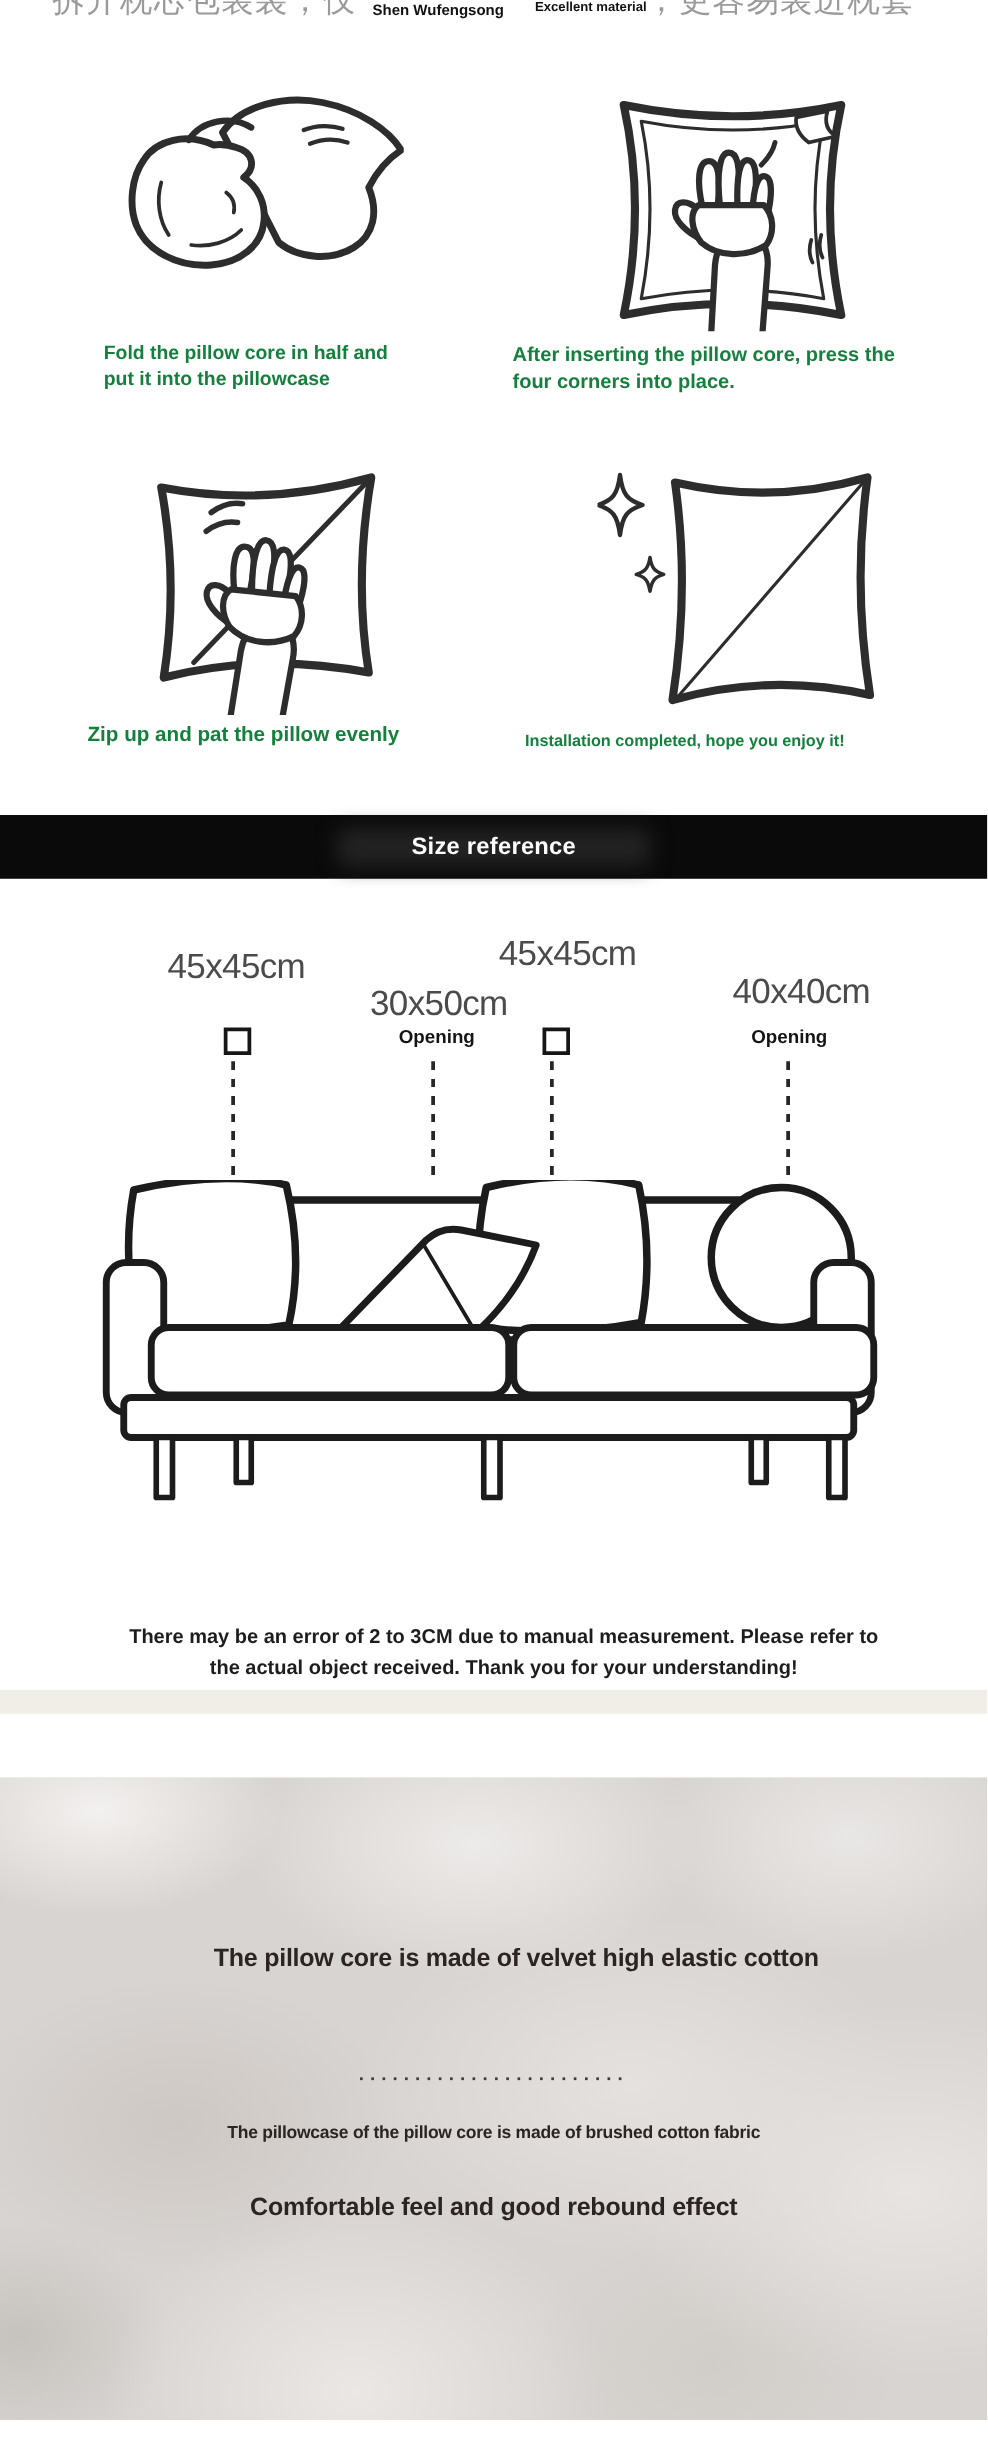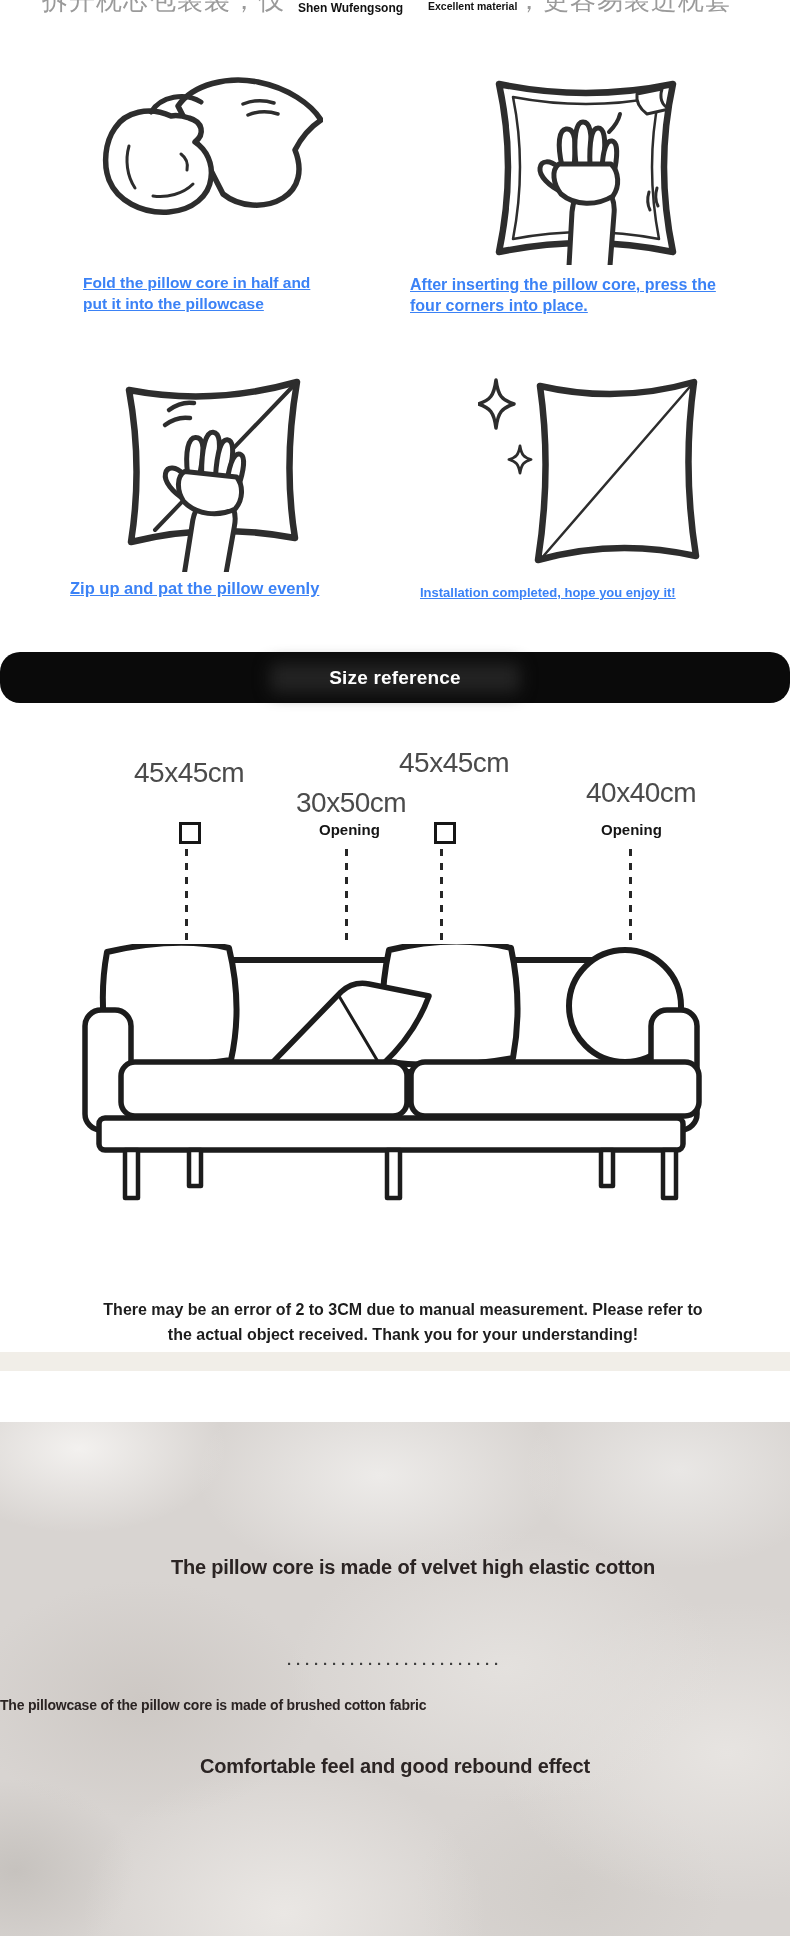--- a/index.html
+++ b/index.html
@@ -12,29 +12,29 @@
   .cn-left{left:42px;}
   .cn-right{left:516px;}
   .tiny-black{position:absolute;font-weight:700;color:#111;white-space:nowrap;}
   .brand-en{left:298px;top:1px;font-size:12px;}
   .quality-en{left:428px;top:0px;font-size:10.5px;}
 
   
   .illus{position:absolute;}
   .illus path,.illus circle,.illus line{fill:#fff;stroke:#2d2d2d;stroke-linecap:round;stroke-linejoin:round;}
   .illus .nofill{fill:none;}
-  .caption{position:absolute;font-weight:700;color:#3b82f6;line-height:21px;white-space:nowrap;text-decoration:underline;}
+  .caption{position:absolute;font-weight:700;color:#15803d;line-height:21px;white-space:nowrap;}
   .cap1{left:83px;top:272px;font-size:15.5px;}
   .cap2{left:410px;top:274px;font-size:16px;}
   .cap3{left:70px;top:578px;font-size:16.5px;}
   .cap4{left:420px;top:582px;font-size:13px;}
 
   
   .banner{position:absolute;left:0;width:790px;height:51px;background:#0a0a0a;
-          display:flex;align-items:center;justify-content:center;border-radius:20px;}
+          display:flex;align-items:center;justify-content:center;}
   .banner-size{top:652px;}
   .banner-material{top:1371px;}
   .banner .ghost{position:absolute;left:50%;top:50%;transform:translate(-50%,-50%);
                  width:250px;height:30px;background:#232323;border-radius:6px;filter:blur(8px);}
   .banner .label{position:relative;font-size:19px;font-weight:700;color:#fefefe;letter-spacing:.2px;}
 
   
   .size-label{position:absolute;font-size:28px;font-weight:400;color:#4b4b4b;letter-spacing:-.5px;white-space:nowrap;}
   .sl1{left:134px;top:757px;}
   .sl2{left:296px;top:787px;}
@@ -72,21 +72,21 @@
       radial-gradient(300px 190px at 64% 46%, #e4e1de 0%, rgba(228,225,222,0) 72%),
       radial-gradient(250px 170px at 18% 52%, #cdc8c4 0%, rgba(205,200,196,0) 70%),
       radial-gradient(320px 210px at 92% 62%, #e7e4e1 0%, rgba(231,228,225,0) 72%),
       radial-gradient(280px 210px at 36% 92%, #eae7e4 0%, rgba(234,231,228,0) 72%),
       radial-gradient(220px 160px at 72% 88%, #d1cdc9 0%, rgba(209,205,201,0) 70%),
       radial-gradient(170px 130px at 2% 84%, #c6c2be 0%, rgba(198,194,190,0) 70%);}
   .cotton-title{position:absolute;left:0;right:0;top:1556px;text-align:center;padding-left:36px;
                 font-size:20px;font-weight:700;color:#2b2423;letter-spacing:-.2px;white-space:nowrap;}
   .cotton-dots{position:absolute;left:0;right:0;top:1655px;text-align:center;
                font-size:15px;font-weight:700;color:#3c3c3c;letter-spacing:4px;}
-  .cotton-sub{position:absolute;left:0;right:0;top:1697px;
+  .cotton-sub{position:absolute;left:0;right:0;top:1697px;text-align:center;
               font-size:14px;font-weight:700;color:#2b2423;letter-spacing:-.2px;}
   .cotton-tag{position:absolute;left:0;right:0;top:1724px;text-align:center;
               font-size:20px;font-weight:700;color:#2b2423;letter-spacing:-.2px;margin-top:31px;}
 </style>
 </head>
 <body>
 
 <div id="page">
 
   <div class="cn-ghost cn-left">拆开枕芯包装袋，仅</div>

